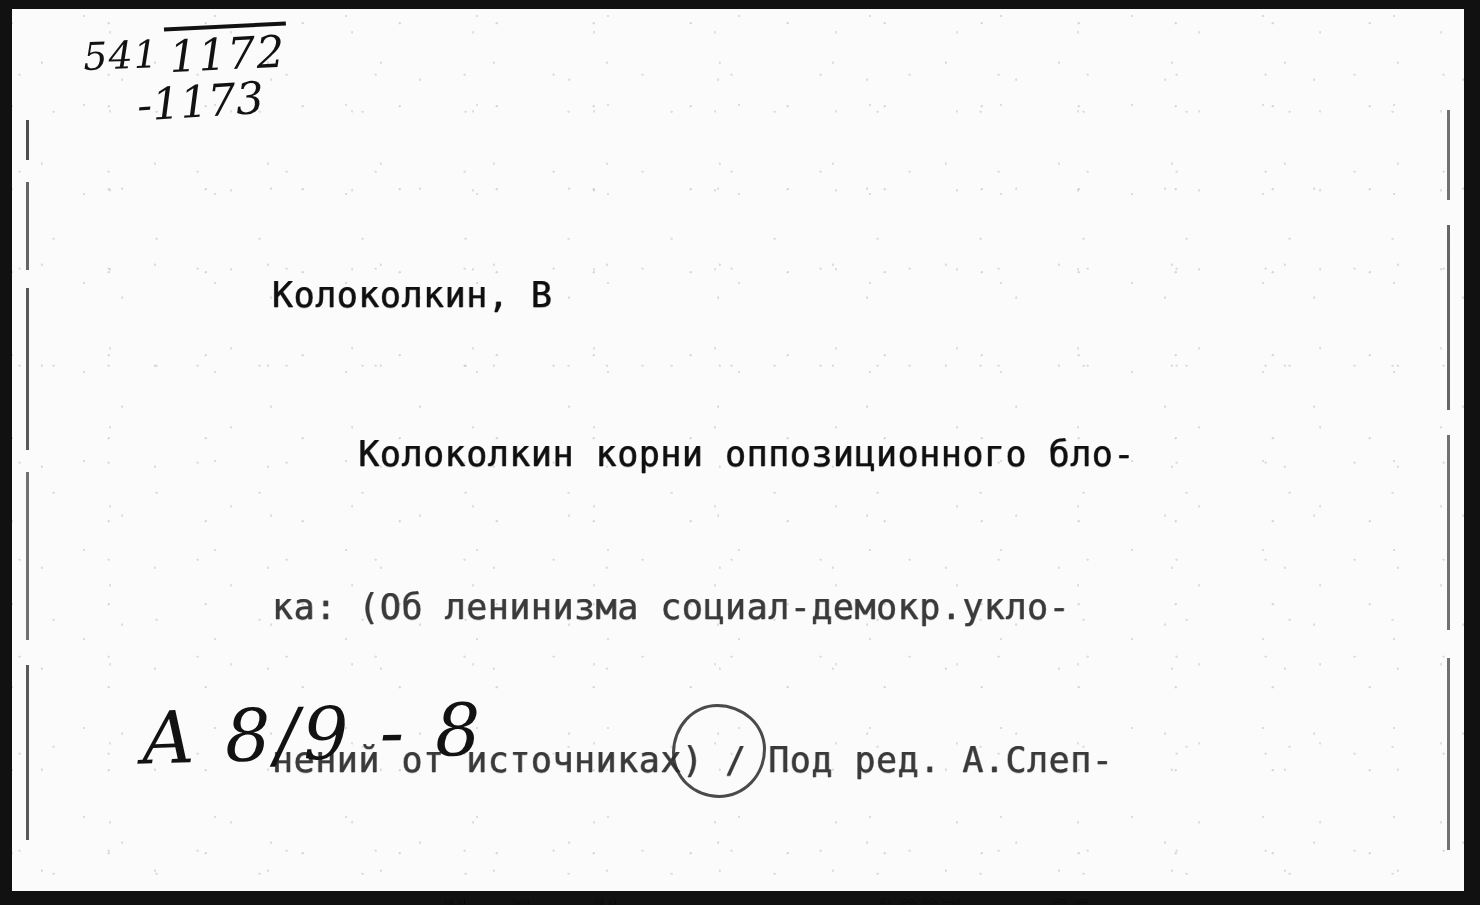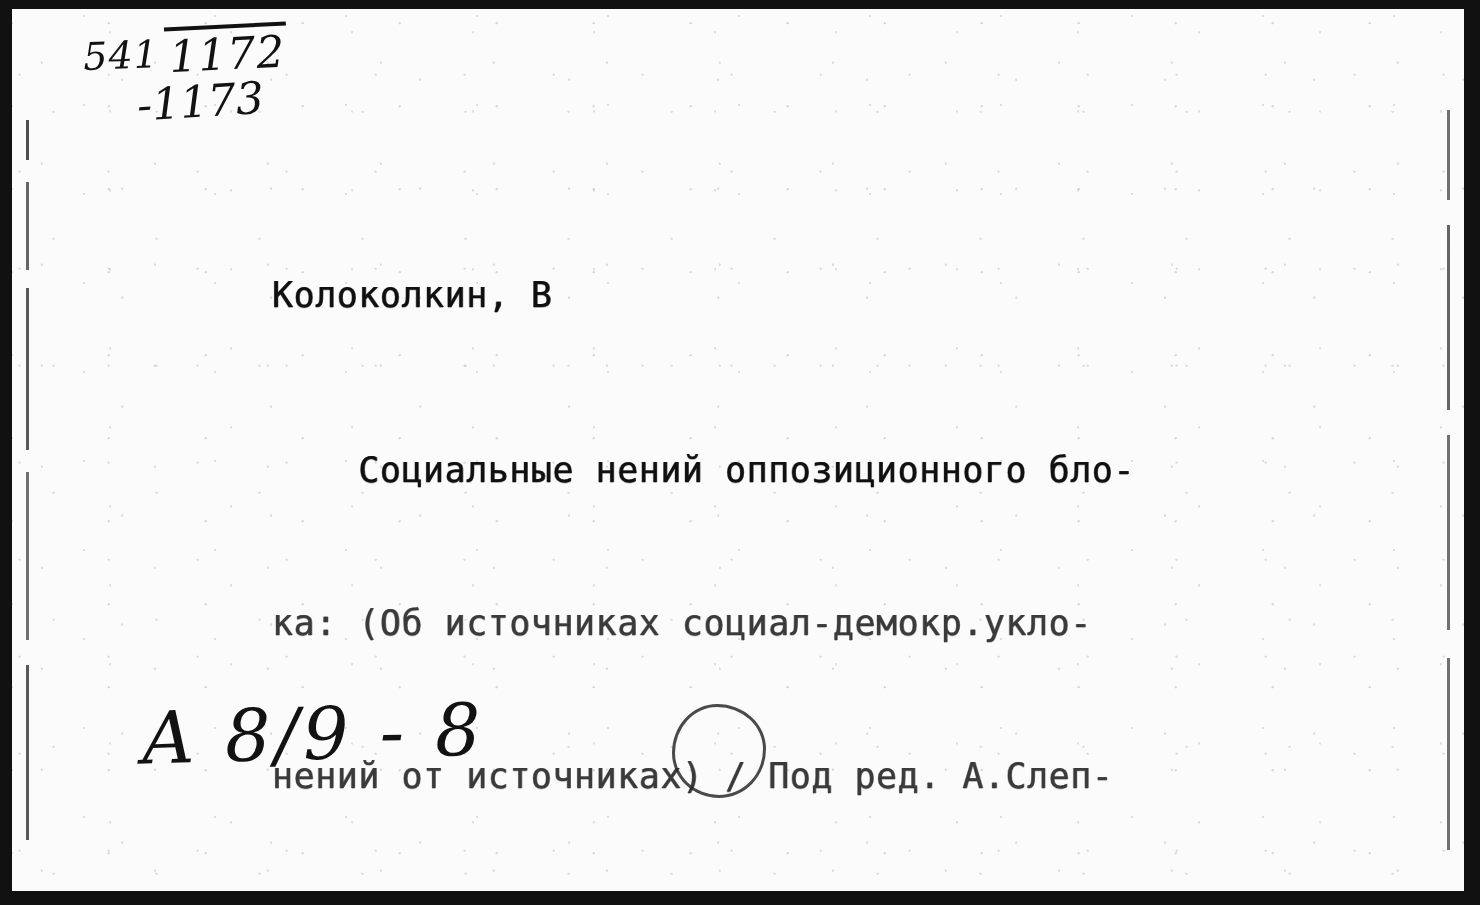--- a/index.html
+++ b/index.html
@@ -116,21 +116,21 @@
     color: #101010;
     font-family: "DejaVu Sans Mono", monospace;
     font-size: 35px;
     line-height: 51px;
     letter-spacing: 0.5px;
     white-space: pre;
     text-shadow: 0.6px 0 0 rgba(0,0,0,.6), -0.6px 0 0 rgba(0,0,0,.35), 0 0.6px 0 rgba(0,0,0,.3);
   }
   #record .author {
     display: block;
-    margin-bottom: 22px;
+    margin-bottom: 6px;
   }
   #record .body-line {
     display: block;
   }
   #record .faint { opacity: .82; }
 
   
   #shelf-mark {
     position: absolute;
     left: 142px;
@@ -172,22 +172,22 @@
   <div id="call-number">
     <div class="cn-row1">
       <span class="cn-prefix">541</span>
       <span class="cn-frac">1172</span>
     </div>
     <div class="cn-row2">-1173</div>
   </div>
 
   <div id="record">
     <span class="author">Колоколкин, В</span>
-    <span class="body-line">    Социальные нений оппозиционного бло-</span>
-    <span class="body-line faint">ка: (Об источниках социал-демокр.укло-</span>
+    <span class="body-line">    Колоколкин корни оппозиционного бло-</span>
+    <span class="body-line faint">ка: (Об ленинизма социал-демокр.укло-</span>
     <span class="body-line faint">нений от источниках) / Под ред. А.Слеп-</span>
     <span class="body-line">кова. - М.;Л.: Мол.гвардия, 1927. - 96,</span>
     
   </div>
 
   <div id="shelf-mark">A 8/9 - 8</div>
 
   <div id="stamp"></div>
 
 </div>

